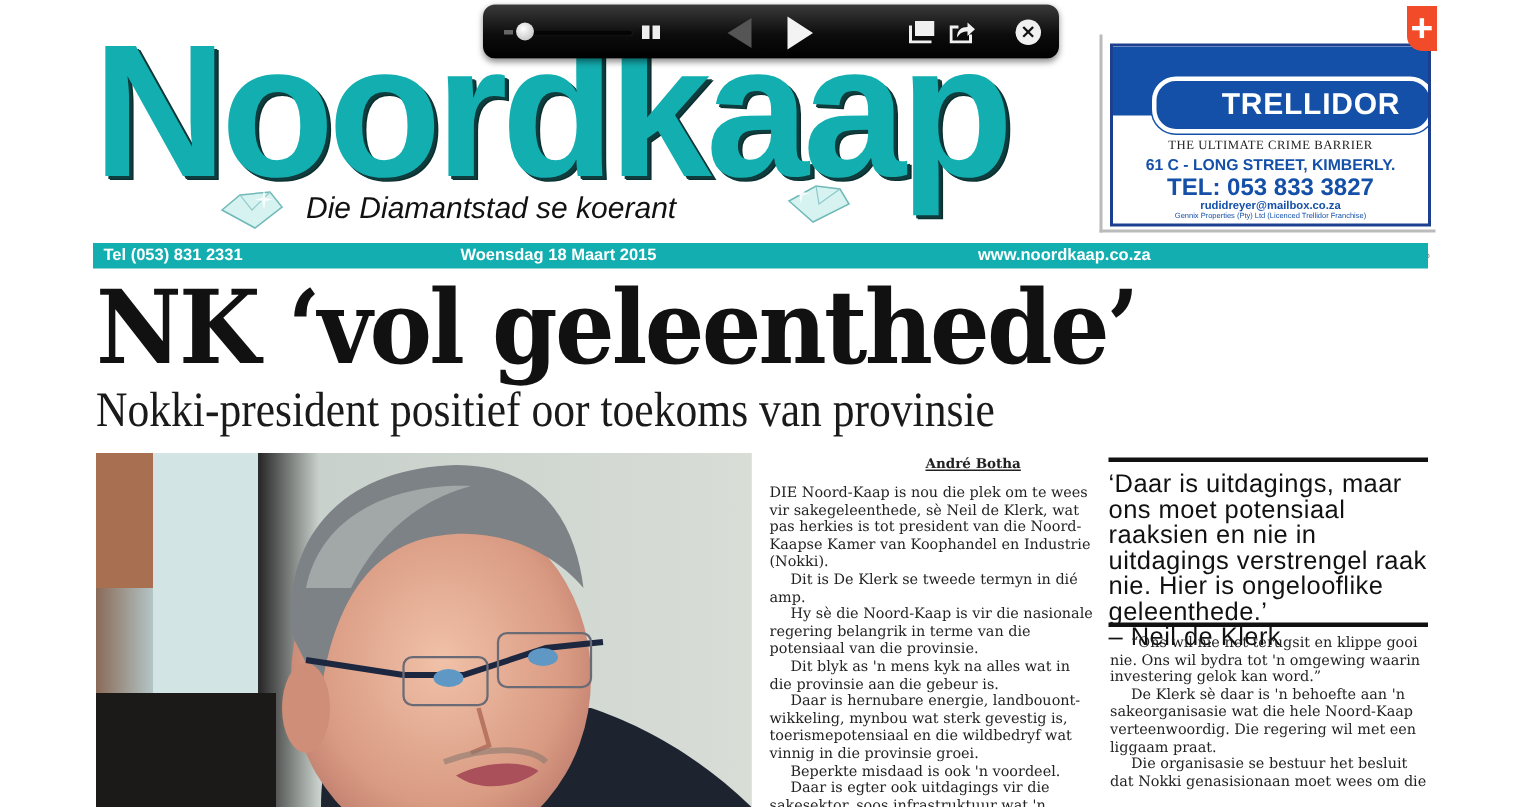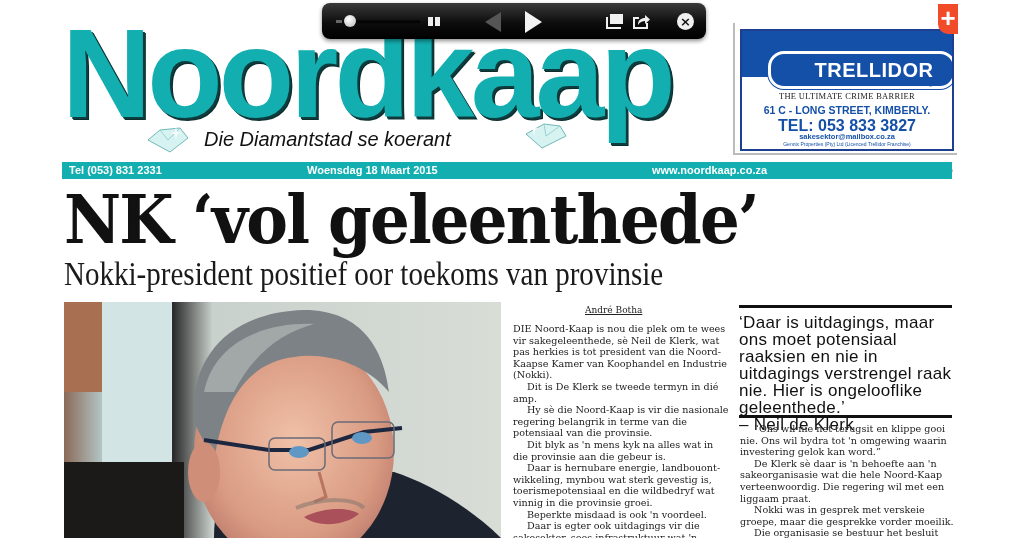--- a/index.html
+++ b/index.html
@@ -36,21 +36,21 @@
   .ib-gratis { right:7px;margin-top:48px; }
 
   
   .headline { position:absolute; left:64px; top:178px; font-family:"DejaVu Serif", serif; font-weight:bold; font-size:68px; letter-spacing:-2px; color:#111; line-height:82px; white-space:nowrap; transform:scaleX(0.92); transform-origin:left top; }
   .subheadline { position:absolute; left:64px; top:256px; font-family:"Liberation Serif", serif; font-size:33px; color:#1a1a1a; line-height:36px; white-space:nowrap; transform:scaleX(0.88); transform-origin:left top; }
 
   
   .photo { position:absolute; left:64px; top:302px; width:437px; height:236px; overflow:hidden; background:#c8ccc6; }
 
   
-  .byline { position:absolute; left:585px; top:305px; font-family:"DejaVu Serif", serif; font-weight:normal; font-size:9px; color:#222; text-decoration:underline;text-align:center; }
+  .byline { position:absolute; left:617px; top:305px; font-family:"DejaVu Serif", serif; font-weight:bold; font-size:9px; color:#222; text-decoration:underline;text-align:center; }
   .col { position:absolute; font-family:"DejaVu Serif", serif; font-size:9.6px; line-height:11.6px; color:#222; }
   .col p { margin:0; text-indent:0; }
   .col p.ind { text-indent:14px; }
   .col1 { left:513px; top:323px; width:218px; }
   .col2 { left:740px; top:423px; width:214px; }
 
   
   .rule { position:absolute; left:739px; width:213px; height:3px; background:#111; }
   .pullquote { position:absolute; left:739px; top:314px; width:215px; font-family:"Liberation Sans", sans-serif; font-size:17px; line-height:17px; color:#111; letter-spacing:0.3px; }
   .pullquote .attr { display:block; }
@@ -92,21 +92,21 @@
 </div>
 
 <div class="ad-frame">
   <div class="ad-inner">
     <div class="ad-top"></div>
     <div class="ad-pill">TRELLIDOR</div>
     <div class="ad-reg">®</div>
     <div class="ad-tag">THE ULTIMATE CRIME BARRIER</div>
     <div class="ad-addr">61 C - LONG STREET, KIMBERLY.</div>
     <div class="ad-tel">TEL: 053 833 3827</div>
-    <div class="ad-mail">sakesektor@mailbox.co.za</div>
+    <div class="ad-mail">rudidreyer@mailbox.co.za</div>
     <div class="ad-fine">Gennix Properties (Pty) Ltd (Licenced Trellidor Franchise)</div>
   </div>
   <div class="ad-code">E7PGUSVA-MT183070</div>
 </div>
 <div class="ad-plus">+</div>
 
 <div class="infobar">
   <span class="ib-tel">Tel (053) 831 2331</span>
   <span class="ib-date">Woensdag 18 Maart 2015</span>
   <span class="ib-web">www.noordkaap.co.za</span>
@@ -166,21 +166,20 @@
 <div class="rule" style="top:305px;"></div>
 <div class="pullquote">
   <span>‘Daar is uitdagings, maar ons moet potensiaal raaksien en nie in uitdagings verstrengel raak nie. Hier is ongelooflike geleenthede.’</span>
   <span class="attr">– Neil de Klerk</span>
 </div>
 <div class="rule" style="top:415px;"></div>
 
 <div class="col col2">
   <p class="ind">“Ons wil nie net terugsit en klippe gooi nie. Ons wil bydra tot 'n omgewing waarin investering gelok kan word.”</p>
   <p class="ind">De Klerk sè daar is 'n behoefte aan 'n sakeorganisasie wat die hele Noord-Kaap verteenwoordig. Die regering wil met een liggaam praat.</p>
-  <p class="ind">Nokki was in gesprek met verskeie groepe, maar die gesprekke vorder moeilik.</p>
   <p class="ind">Die organisasie se bestuur het besluit dat Nokki genasisionaan moet wees om die</p>
 </div>
 
 <div class="toolbar">
   <div class="tb-slider-min"></div>
   <div class="tb-slider-track"></div>
   <div class="tb-slider-knob"></div>
   <div class="tb-pages tb-btn">
     <i style="left:0;"></i>
     <i style="left:7px;"></i>

